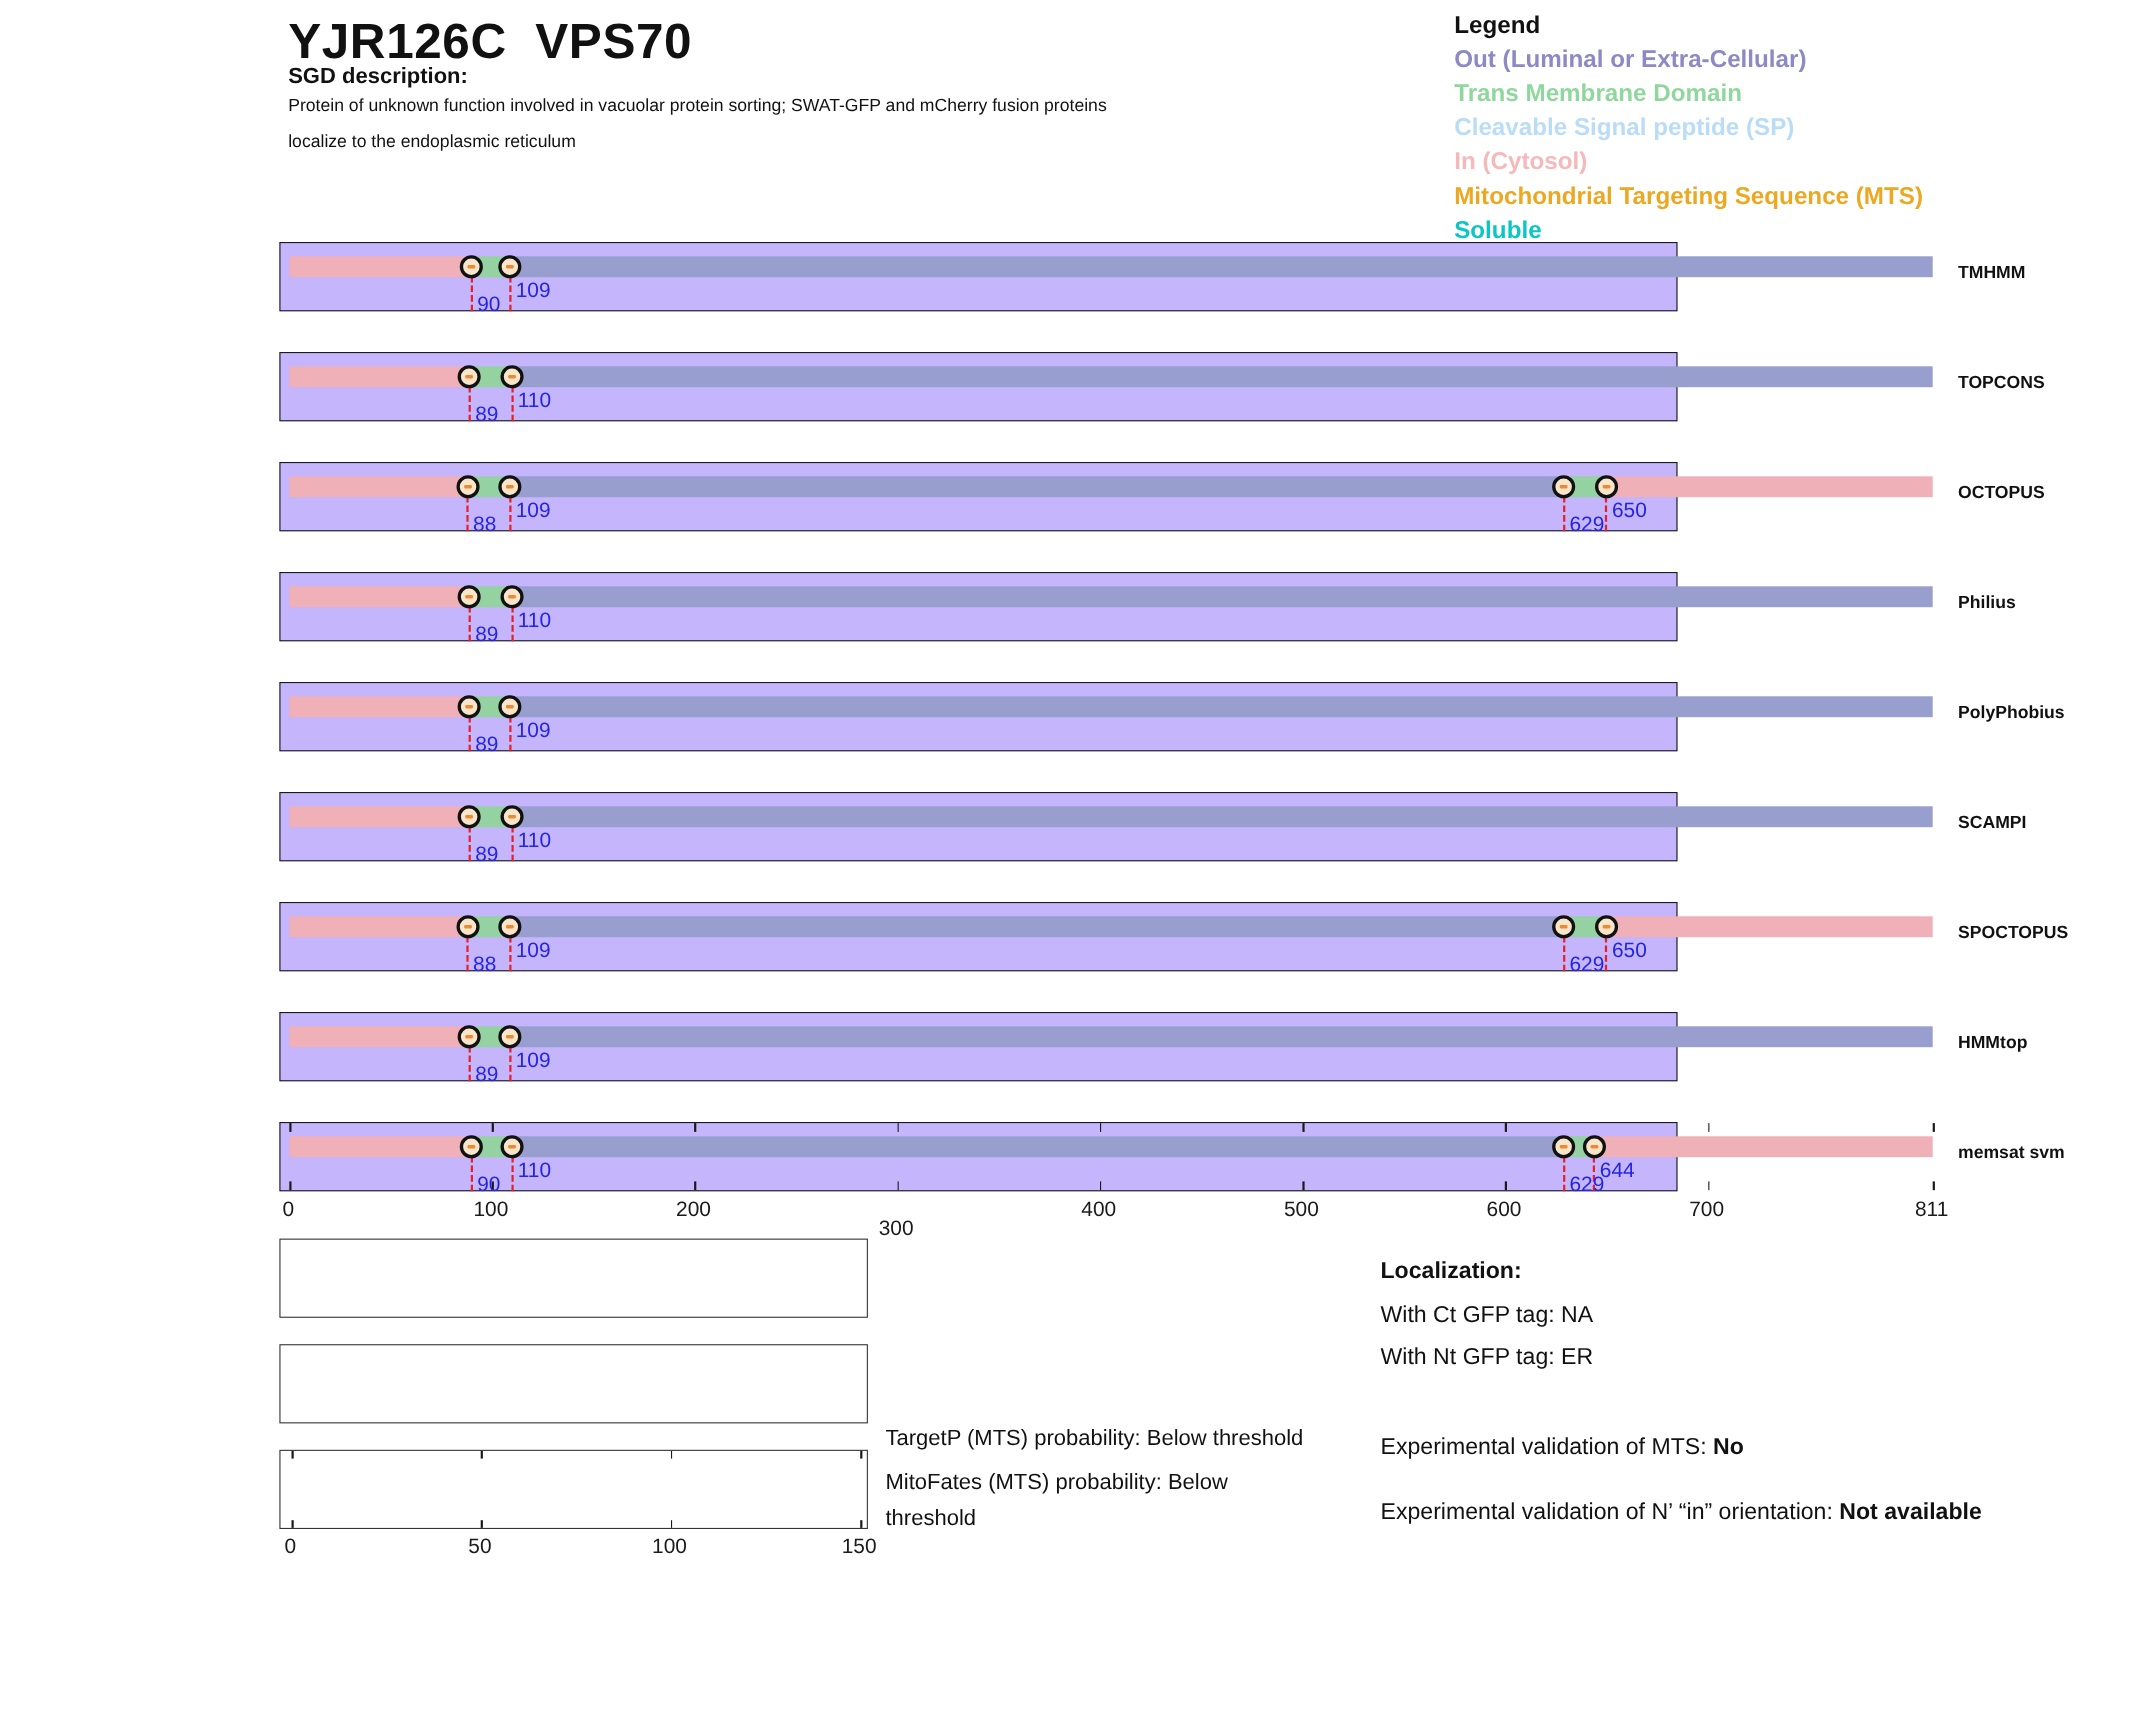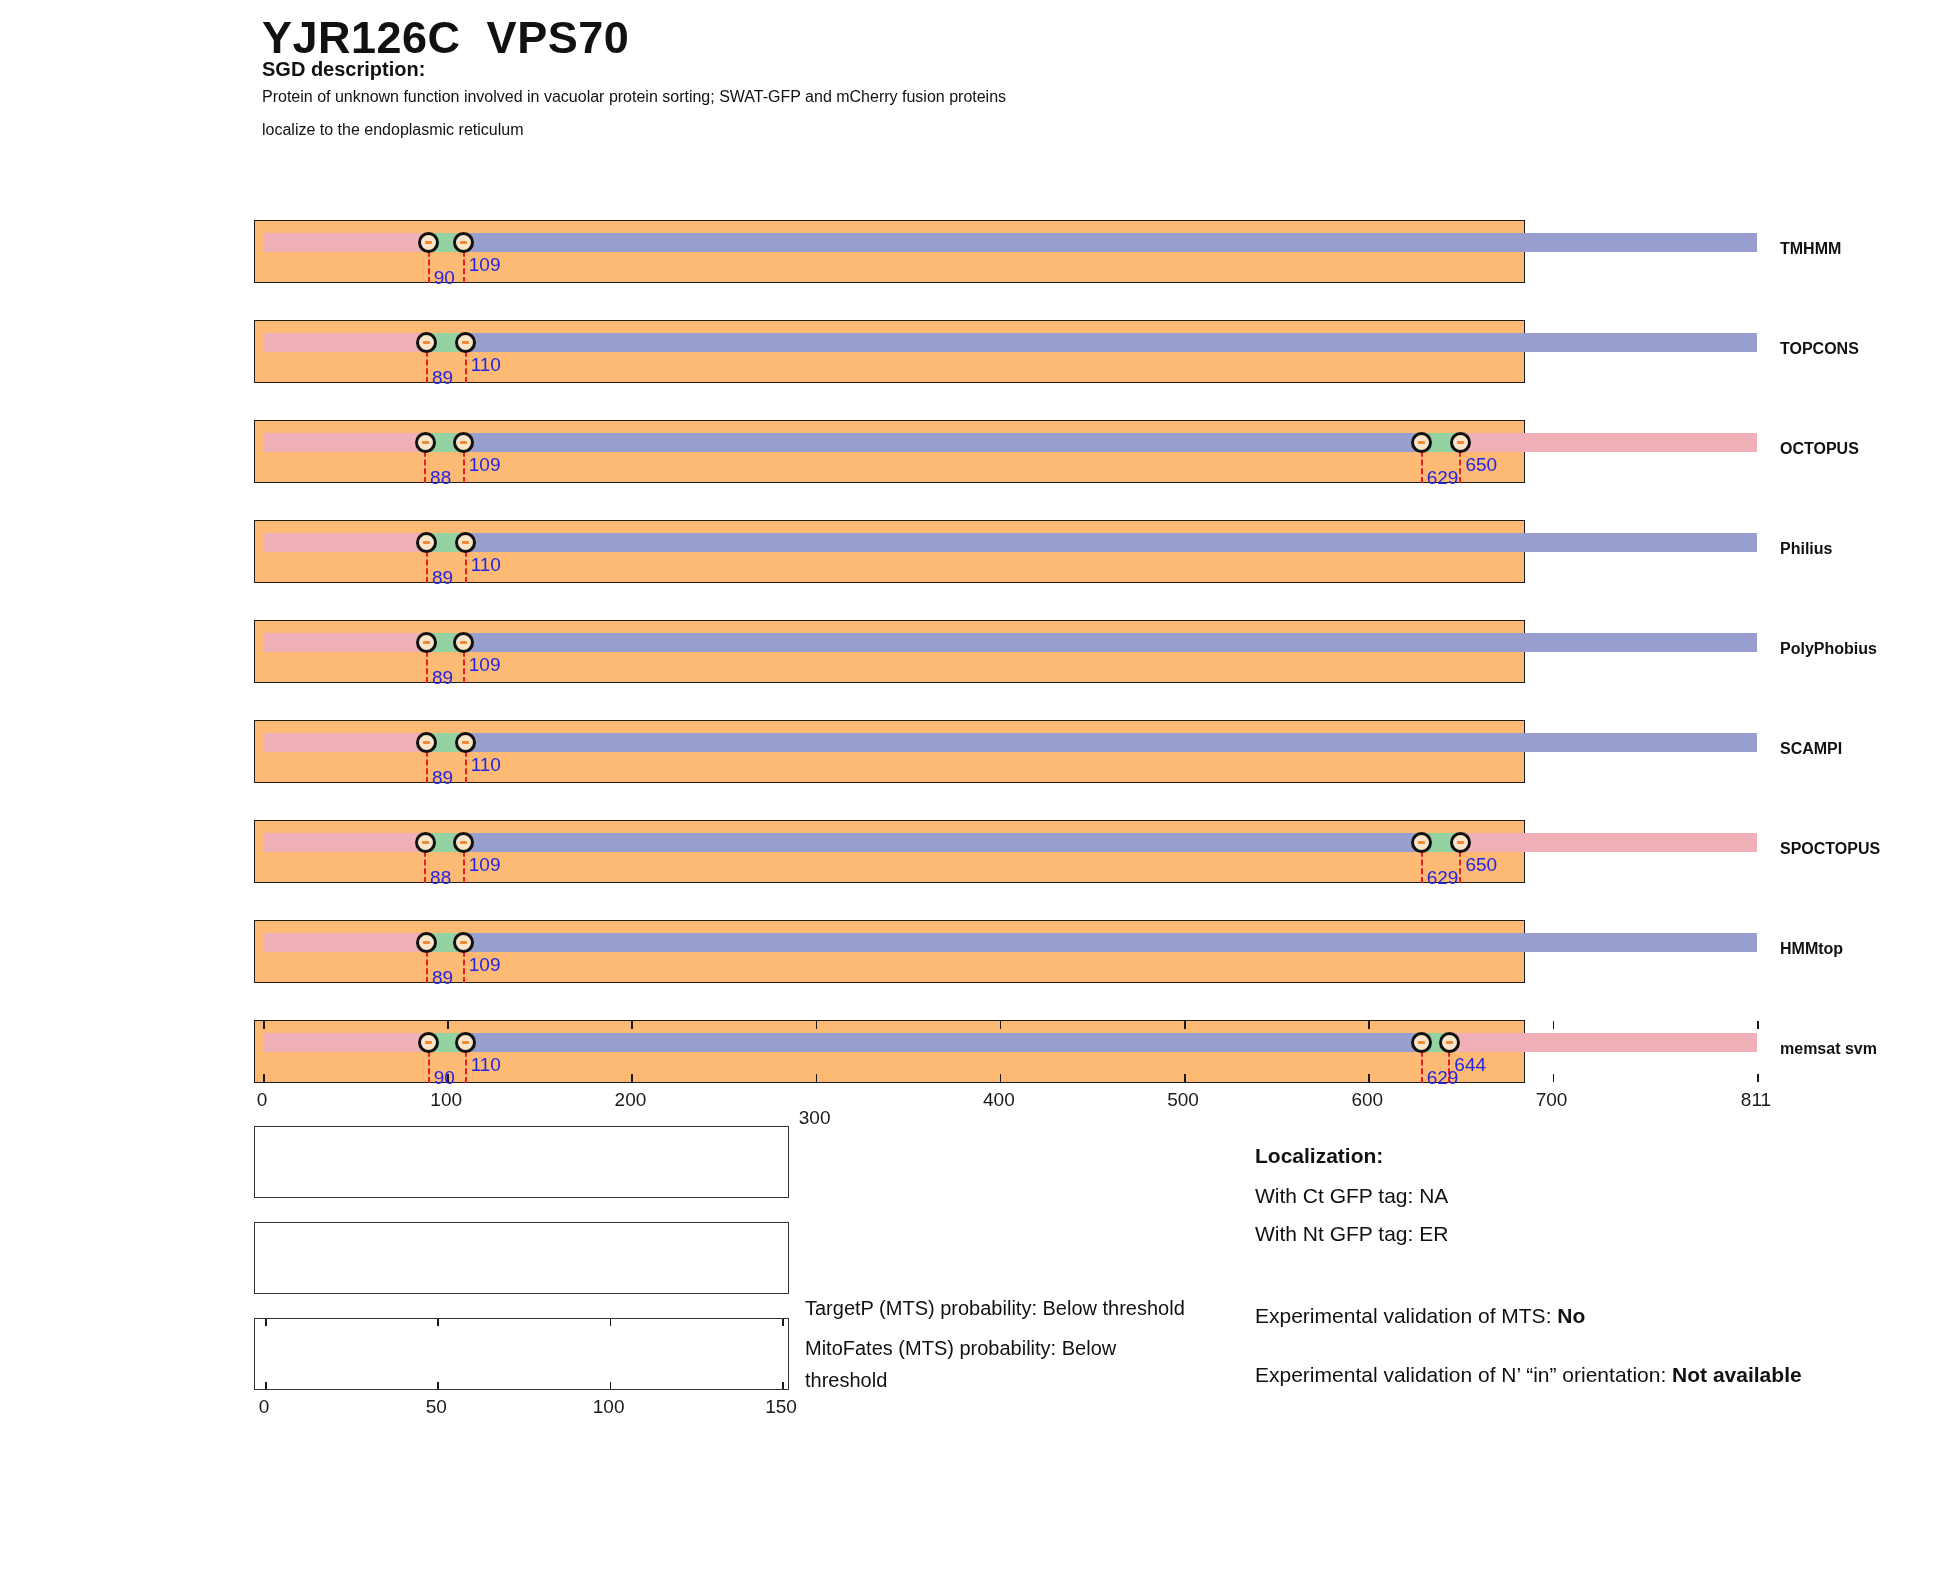--- a/index.html
+++ b/index.html
@@ -5,21 +5,21 @@
   html,body{margin:0;padding:0;background:#fff;}
   #page{position:relative;width:1950px;height:1573px;background:#ffffff;overflow:hidden;
         font-family:"Liberation Sans","DejaVu Sans",sans-serif;color:#111;}
   .abs{position:absolute;}
   #title{left:262px;top:12px;font-size:45px;font-weight:bold;white-space:pre;letter-spacing:.5px;}
   #sgd-heading{left:262px;top:58px;font-size:20px;font-weight:bold;}
   #sgd-desc{left:262px;top:80px;font-size:16px;line-height:33px;white-space:nowrap;}
   #legend{left:1322px;top:8px;}
   #legend-title{font-size:22px;font-weight:bold;line-height:30px;}
   .legend-item{font-size:22px;font-weight:bold;line-height:31px;white-space:nowrap;}
-  .track-box{position:absolute;left:254px;width:1271px;height:63px;border:1.5px solid #1a1a1a;background:#fdba74;box-sizing:border-box;}
+  .track-box{position:absolute;left:254px;width:1271px;height:63px;border:1.5px solid #1a1a1a;background:#c4b5fd;box-sizing:border-box;}
   .seg{position:absolute;top:12px;height:19px;}
   .marker{position:absolute;top:11px;width:15px;height:15px;border:3px solid #111;border-radius:50%;background:#f9e5c9;z-index:3;}
   .marker-dash{position:absolute;left:4px;top:6px;width:7px;height:2.5px;background:#ef8832;border-radius:1px;}
   .dash-line{position:absolute;top:21px;height:41px;width:0;border-left:2.5px dashed #e81e26;z-index:2;}
   .bnum{position:absolute;font-size:19px;color:#2424e4;z-index:4;white-space:nowrap;}
   .track-label{position:absolute;left:1780px;font-size:16px;font-weight:bold;white-space:nowrap;}
   .tick{position:absolute;width:1.5px;height:8px;background:#1a1a1a;}
   .axis-label{position:absolute;font-size:19px;color:#1a1a1a;transform:translateX(-50%);white-space:nowrap;}
   .prob-box{position:absolute;left:254px;width:535px;height:72px;border:1.3px solid #333;background:#fff;box-sizing:border-box;}
   .prob-label{position:absolute;left:805px;font-size:20px;line-height:32px;white-space:nowrap;color:#111;}
@@ -33,20 +33,31 @@
 
 <div id="page">
 
   <div id="title" class="abs">YJR126C  VPS70</div>
   <div id="sgd-heading" class="abs">SGD description:</div>
   <div id="sgd-desc" class="abs">
       <div>Protein of unknown function involved in vacuolar protein sorting; SWAT-GFP and mCherry fusion proteins</div>
       <div>localize to the endoplasmic reticulum</div>
     </div>
 
+  <div id="legend" class="abs">
+    <div id="legend-title">Legend</div>
+    <div id="legend-list">
+        <div class="legend-item" style="color: rgb(141, 137, 196);">Out (Luminal or Extra-Cellular)</div>
+        <div class="legend-item" style="color: rgb(144, 215, 158);">Trans Membrane Domain</div>
+        <div class="legend-item" style="color: rgb(186, 220, 245);">Cleavable Signal peptide (SP)</div>
+        <div class="legend-item" style="color: rgb(245, 185, 186);">In (Cytosol)</div>
+        <div class="legend-item" style="color: rgb(237, 168, 33);">Mitochondrial Targeting Sequence (MTS)</div>
+        <div class="legend-item" style="color: rgb(12, 198, 198);">Soluble</div>
+      </div>
+  </div>
 
   <div id="tracks">
       <div class="track-box" style="top: 220px;">
         <div class="seg" title="In (Cytosol)" style="left: 8px; width: 165.795px; background: rgb(240, 176, 184);"></div>
         <div class="seg" title="Trans Membrane Domain" style="left: 173.795px; width: 35.0012px; background: rgb(148, 210, 162);"></div>
         <div class="seg" title="Out (Luminal or Extra-Cellular)" style="left: 208.797px; width: 1293.2px; background: rgb(152, 158, 206);"></div>
         <div class="dash-line" style="left: 172.795px;"></div>
         <div class="marker" style="left: 163.295px;">
           <div class="marker-dash"></div>
         </div>

